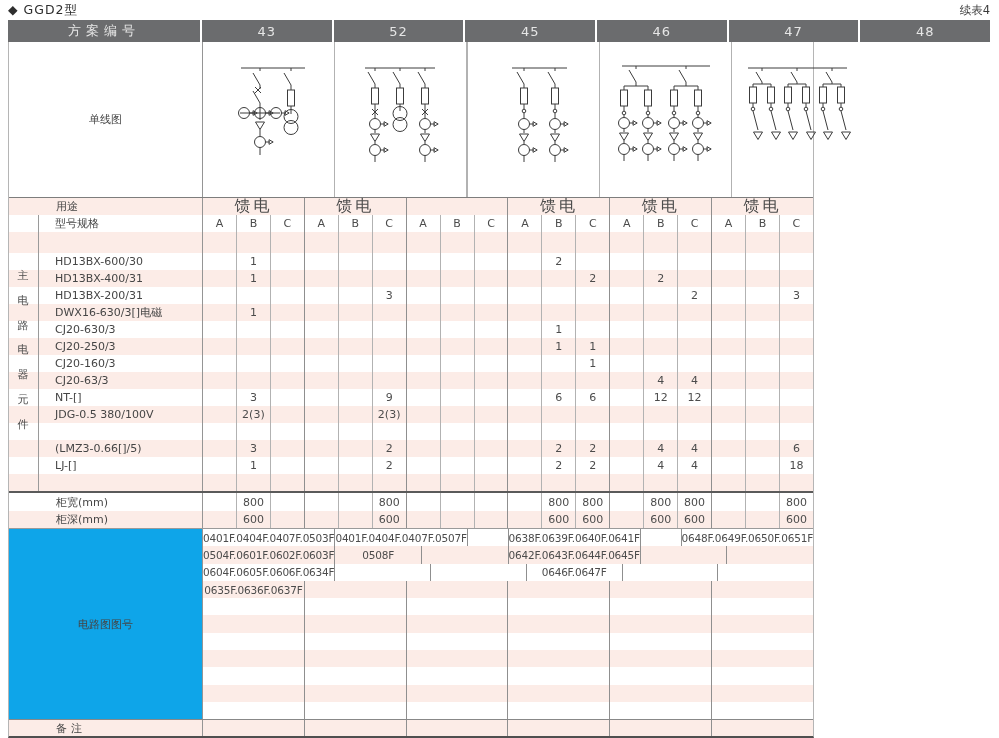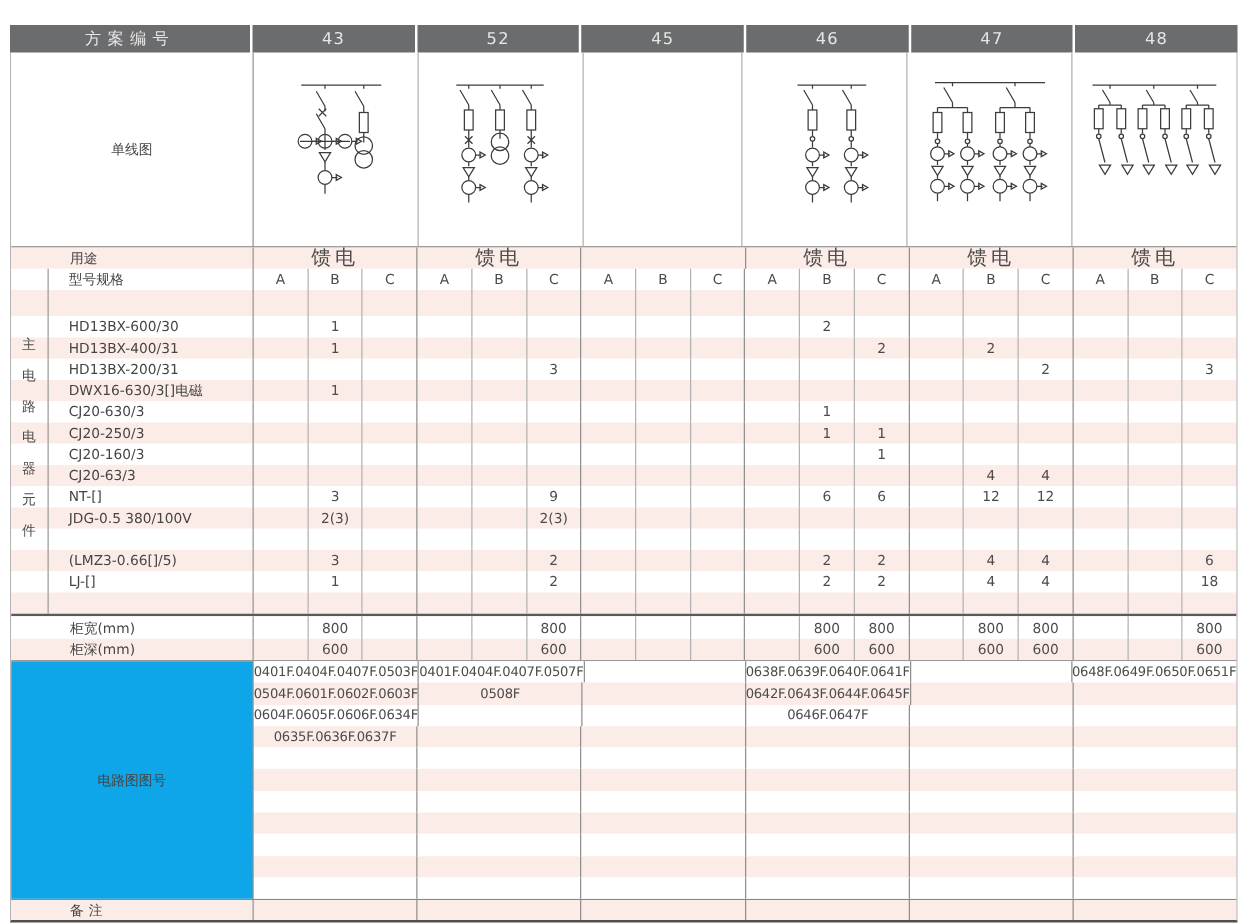--- a/index.html
+++ b/index.html
@@ -14,21 +14,21 @@
   
   .tbl{position:absolute;left:8px;top:20px;width:982px;box-sizing:border-box;}
   
   .hdr{display:flex;gap:2px;height:22px;background:#fff;}
   .hdr>div{background:#6b6c6e;color:#e6e6e6;font-size:13px;
            display:flex;align-items:center;justify-content:center;box-sizing:border-box;}
   .hlabel{flex:0 0 192px;letter-spacing:5px;}
   .hcell{flex:1 1 0;letter-spacing:1px;}
   
   .tbody{border-left:1px solid #b5b5b5;border-right:1px solid #b5b5b5;
-         border-bottom:2px solid #4f4f4f;box-sizing:border-box;width:982px;}
+         border-bottom:2px solid #4f4f4f;box-sizing:border-box;width:806px;}
   .row{display:flex;align-items:stretch;}
   .pink{background:#fcece7;}
   .white{background:#ffffff;}
   
   .labelArea{flex:0 0 194px;box-sizing:border-box;border-right:1px solid #959595;
              display:flex;align-items:center;}
   .strip{flex:0 0 30px;align-self:stretch;border-right:1px solid #9a9a9a;box-sizing:border-box;}
   .labtext{padding-left:16px;font-size:11px;white-space:nowrap;}
   .labfull{padding-left:47px;font-size:11px;white-space:nowrap;}
   .center-label{width:100%;text-align:center;padding-left:0;}
@@ -89,20 +89,24 @@
       </g>
     <g id="sym-tr">
         <circle cx="0" cy="-5.5" r="7"></circle>
         <circle cx="0" cy="5.5" r="7"></circle>
       </g>
   </defs>
 </svg>
 
 <div class="page">
 
+  <div class="titlebar">
+    <span class="doc-title">◆ GGD2型</span>
+    <span class="cont-note">续表4</span>
+  </div>
 
   <div class="tbl">
 
     <div class="hdr" id="hdrRow">
       <div class="hlabel">方案编号</div>
     <div class="hcell">43</div>
         <div class="hcell">52</div>
         <div class="hcell">45</div>
         <div class="hcell">46</div>
         <div class="hcell">47</div>

